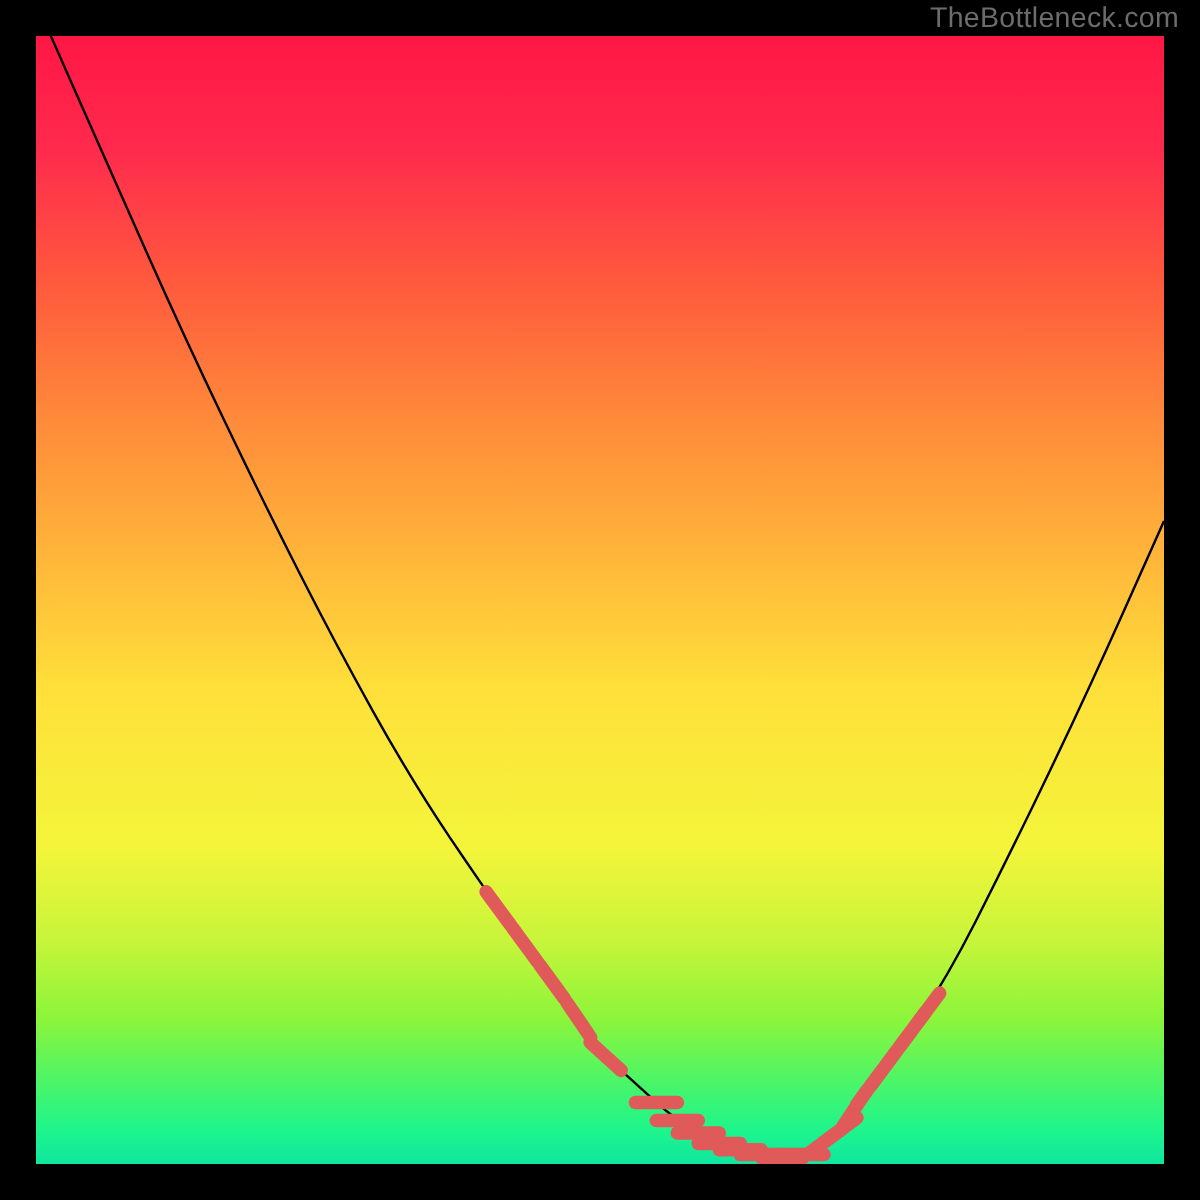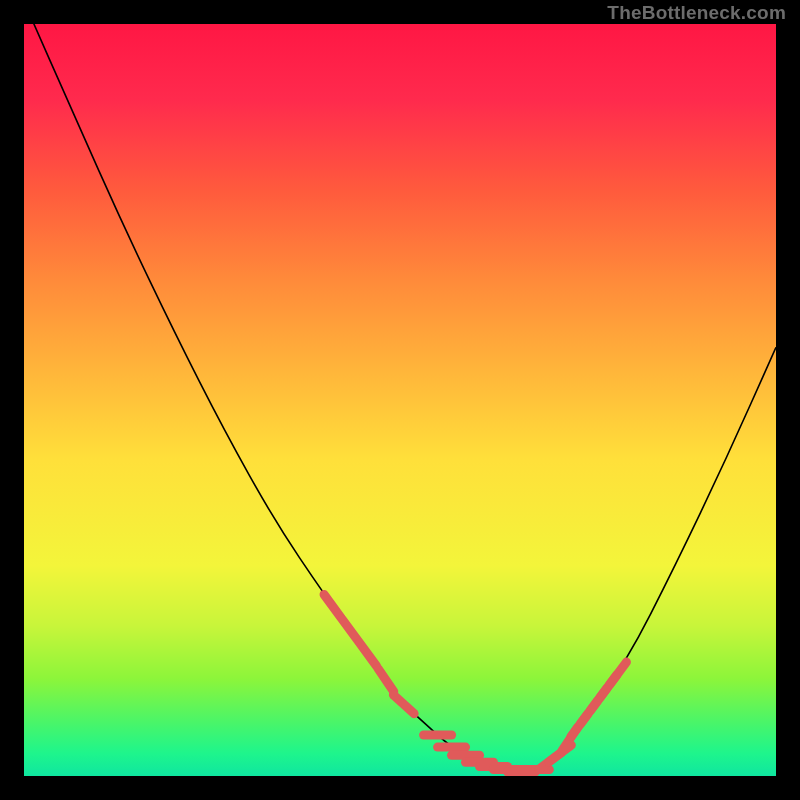--- a/index.html
+++ b/index.html
@@ -40,21 +40,21 @@
       #1ef58c 97%,
       #0fe6a0 100%
     );
   }
   .watermark {
     position: absolute;
     top: 2px;
     right: 14px;
     color: #6c6c6c;
     font-size: 19px;
-    font-weight: 700;
+    font-weight: 400;
     letter-spacing: 0.2px;
     font-family: Arial, Helvetica, sans-serif;
   }
   svg.curve {
     position: absolute;
     top: 24px;
     left: 24px;
     width: 752px;
     height: 752px;
     pointer-events: none;

